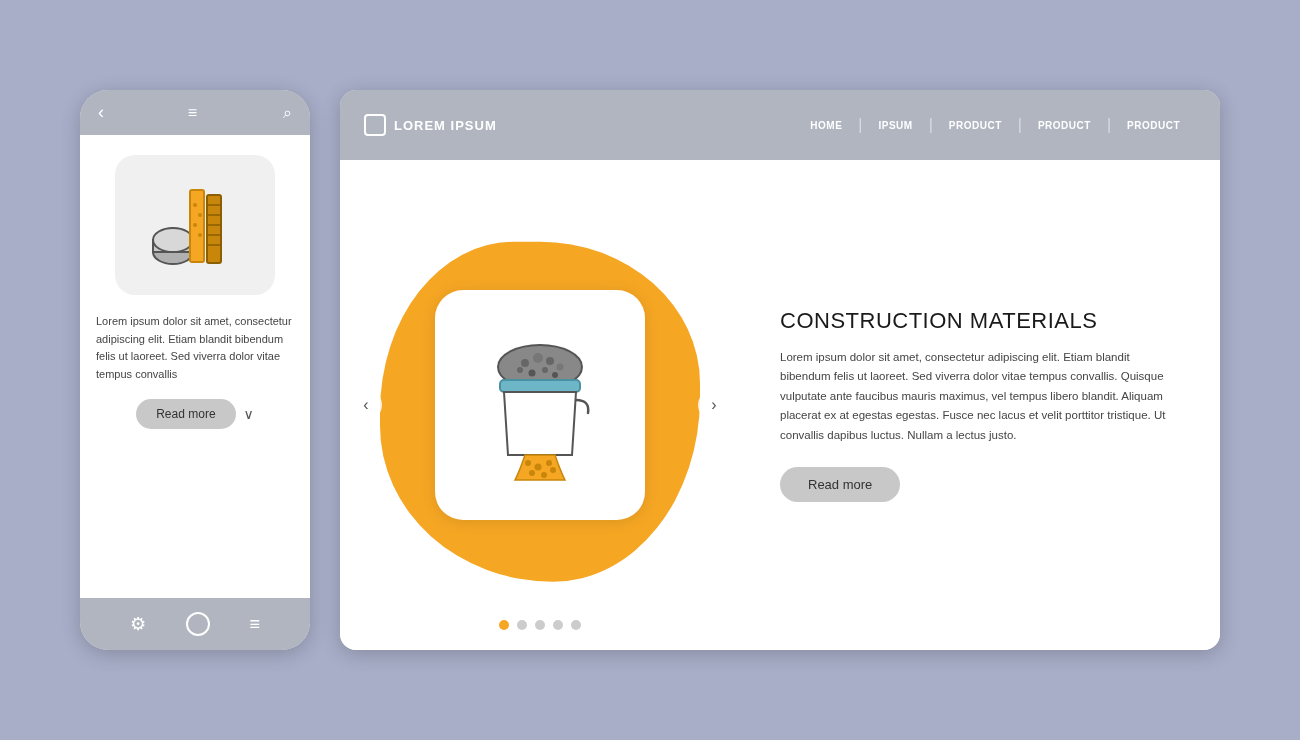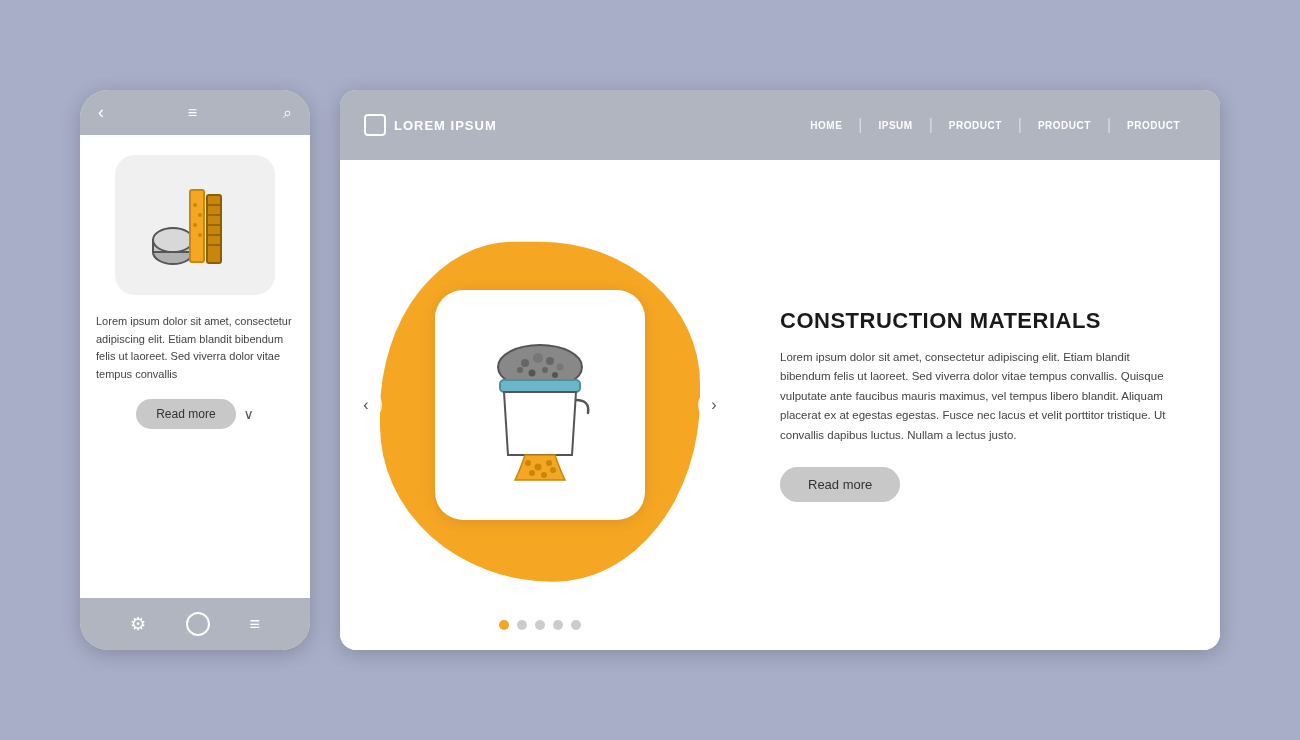--- a/index.html
+++ b/index.html
@@ -281,21 +281,21 @@
     .desktop-right {
       flex: 1;
       padding: 36px 40px;
       display: flex;
       flex-direction: column;
       justify-content: center;
     }
 
     .section-title {
       font-size: 22px;
-      font-weight: 700;
+      font-weight: 400;
       color: #1a1a1a;
       letter-spacing: 0.5px;
       margin-bottom: 14px;
       text-transform: uppercase;
     }
 
     .section-para {
       font-size: 11.5px;
       color: #444;
       line-height: 1.7;

